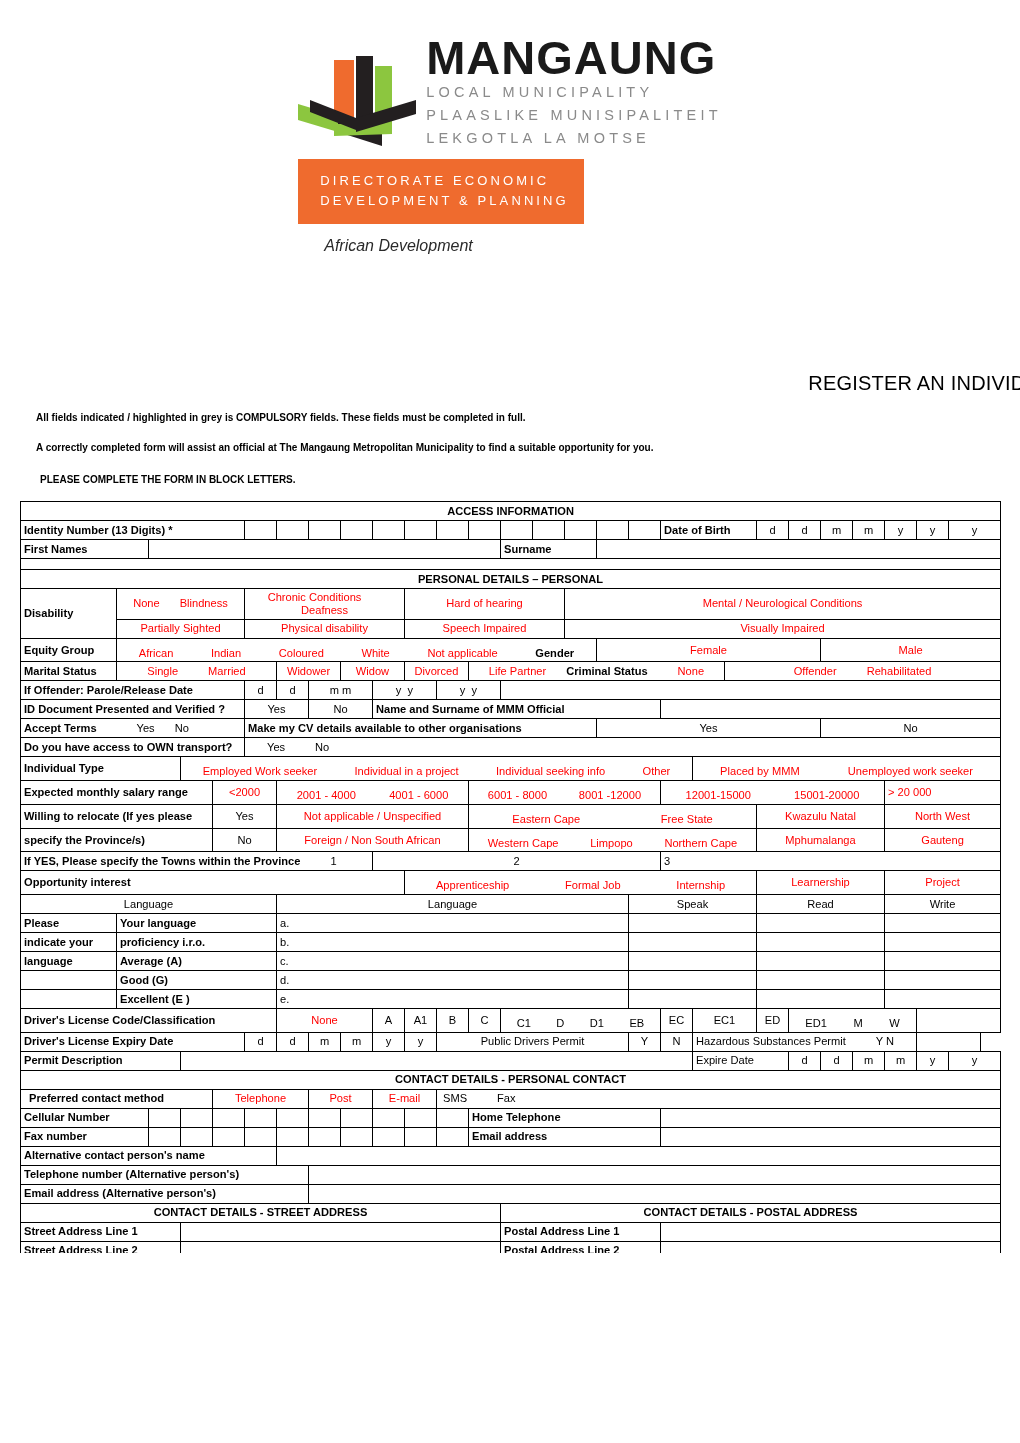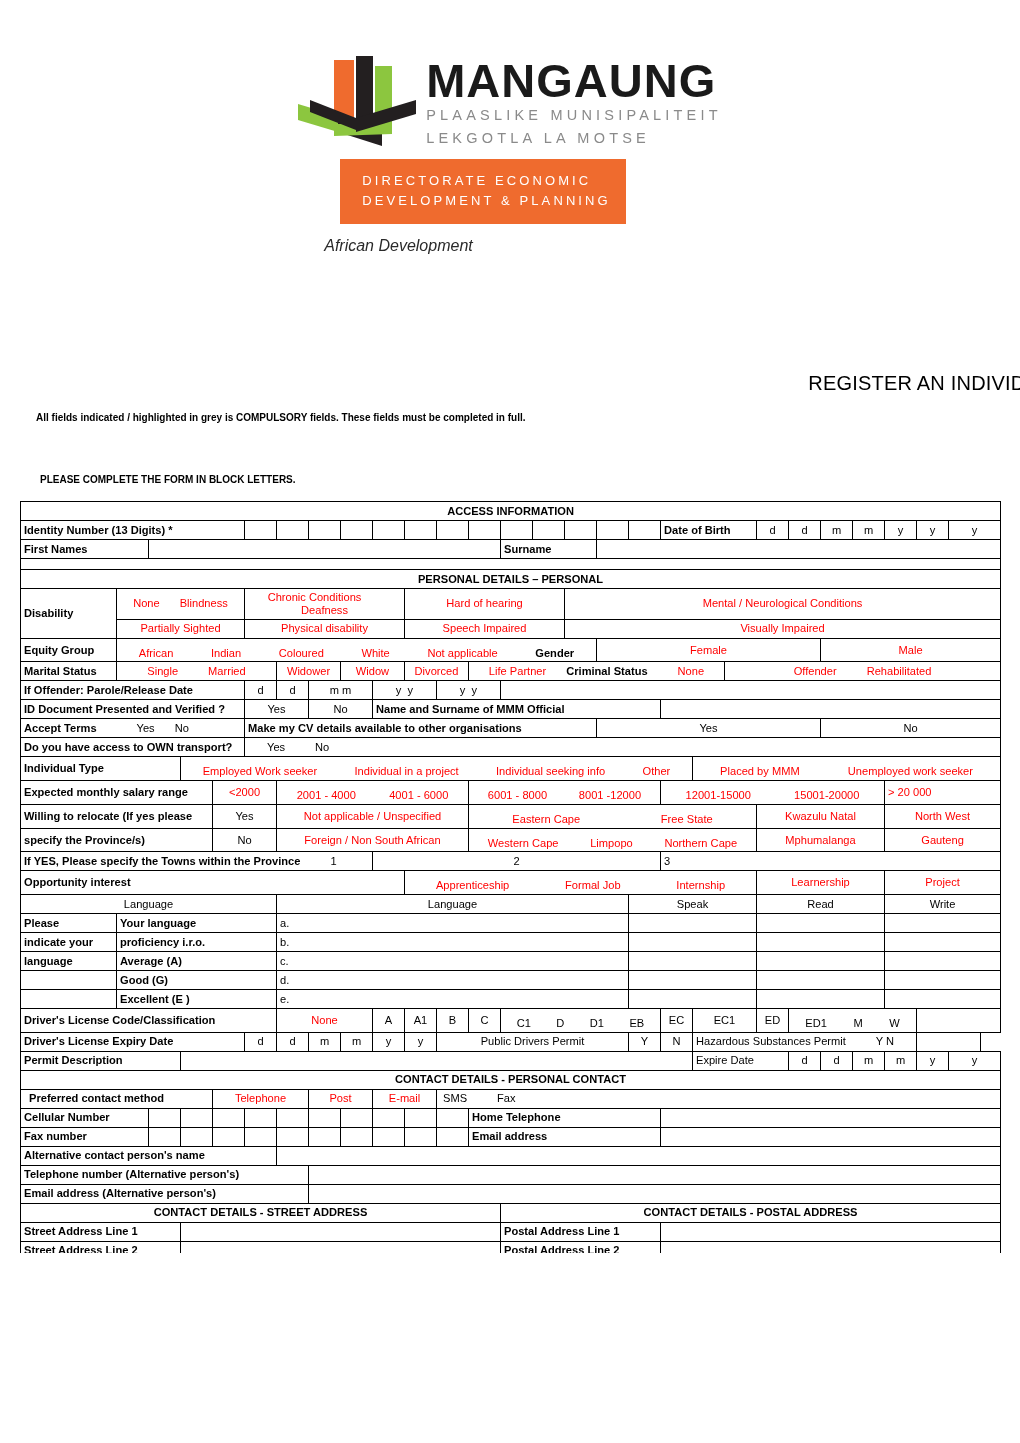--- a/index.html
+++ b/index.html
@@ -13,21 +13,21 @@
   .page{position:relative;width:1020px;height:1253px;overflow:hidden;padding-left:45px;}
 
   
   .logo-wrap{position:absolute;left:0;top:56px;width:1020px;display:flex;flex-direction:column;align-items:center;}
   .logo-top{display:flex;align-items:flex-end;height:92px;}
   .logo-mark{position:relative;width:118px;height:92px;margin-right:10px;}
   .logo-text{display:flex;flex-direction:column;justify-content:flex-end;}
   .logo-name{font-size:47px;letter-spacing:1px;font-weight:700;line-height:.92;color:#1a1a1a;}
   .logo-sub{font-size:14.5px;letter-spacing:4.2px;color:#8a8a8a;line-height:1.38;margin-top:3px;}
   .logo-band{background:#ef6b2e;color:#fff;font-size:13px;letter-spacing:3.1px;line-height:1.55;
-             padding:12px 16px 13px 22px;width:286px;box-sizing:border-box;margin-top:11px;margin-left:42px;align-self:flex-start;}
+             padding:12px 16px 13px 22px;width:286px;box-sizing:border-box;margin-top:11px;align-self:flex-start;}
   .band-row{white-space:nowrap;}
   .logo-tag{font-style:italic;font-size:16px;color:#2a2a2a;margin-top:13px;margin-left:26px;align-self:flex-start;}
   .logo-block-holder{display:flex;flex-direction:column;align-items:flex-start;}
 
   
   .title{position:absolute;top:372px;width:1020px;text-align:right;font-size:20px;font-weight:400;letter-spacing:.2px;}
   .intro{position:absolute;left:36px;font-size:10px;font-weight:700;}
   .intro.l1{top:412px;}
   .intro.l2{top:442px;}
   .intro.l3{top:474px;left:40px;}
@@ -70,34 +70,36 @@
             <rect x="77" y="10" width="17" height="58" fill="#8cc63f"></rect>
             <polygon points="0,48 40,60 40,76 0,64" fill="#8cc63f"></polygon>
             <polygon points="40,60 84,74 84,90 40,76" fill="#231f20"></polygon>
             <polygon points="36,68 94,68 94,78 36,80" fill="#8cc63f"></polygon>
             <polygon points="58,62 118,44 118,58 58,76" fill="#231f20"></polygon>
             <polygon points="12,44 58,62 58,74 12,56" fill="#231f20"></polygon>
           </svg>
         </div>
         <div class="logo-text">
           <div class="logo-name">MANGAUNG</div>
+          <div class="logo-sub">LOCAL MUNICIPALITY</div>
           <div class="logo-sub">PLAASLIKE MUNISIPALITEIT</div>
           <div class="logo-sub">LEKGOTLA LA MOTSE</div>
         </div>
       </div>
       <div class="logo-band">
         <div class="band-row">DIRECTORATE ECONOMIC</div>
         <div class="band-row">DEVELOPMENT &amp; PLANNING</div>
       </div>
       <div class="logo-tag">African Development</div>
     </div>
   </div>
 
   <div class="title">REGISTER AN INDIVIDUAL</div>
   <div class="intro l1">All fields indicated / highlighted in grey is COMPULSORY fields. These fields must be completed in full.</div>
+  <div class="intro l2">A correctly completed form will assist an official at The Mangaung Metropolitan Municipality to find a suitable opportunity for you.</div>
   <div class="intro l3">PLEASE COMPLETE THE FORM IN BLOCK LETTERS.</div>
 
   <table class="form">
     <colgroup>
       <col style="width:32px">
         <col style="width:32px">
         <col style="width:32px">
         <col style="width:32px">
       <col style="width:32px">
         <col style="width:32px">

